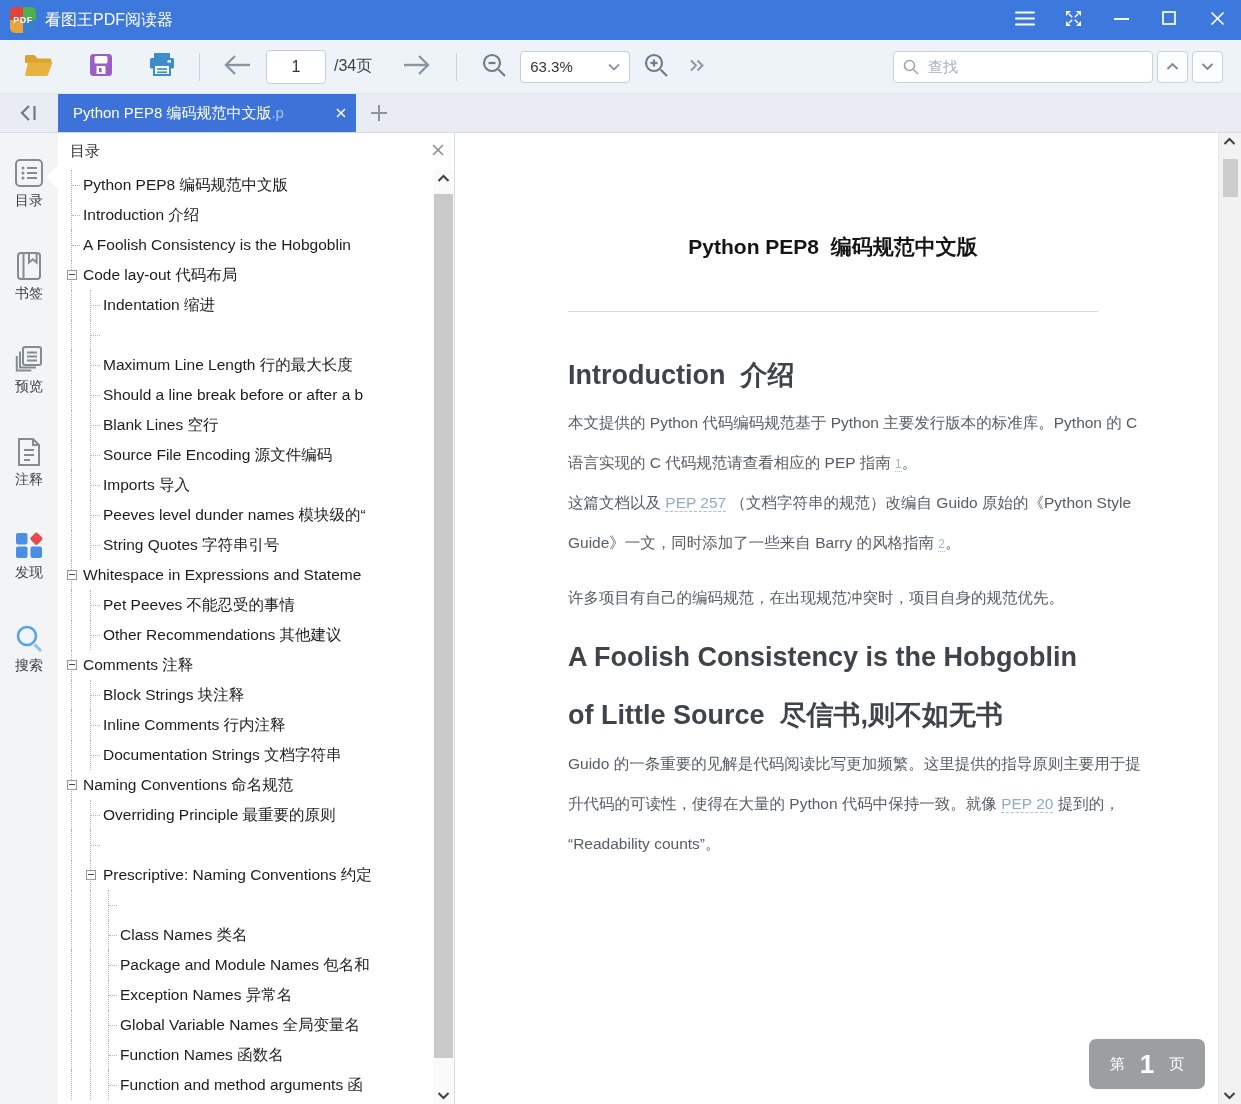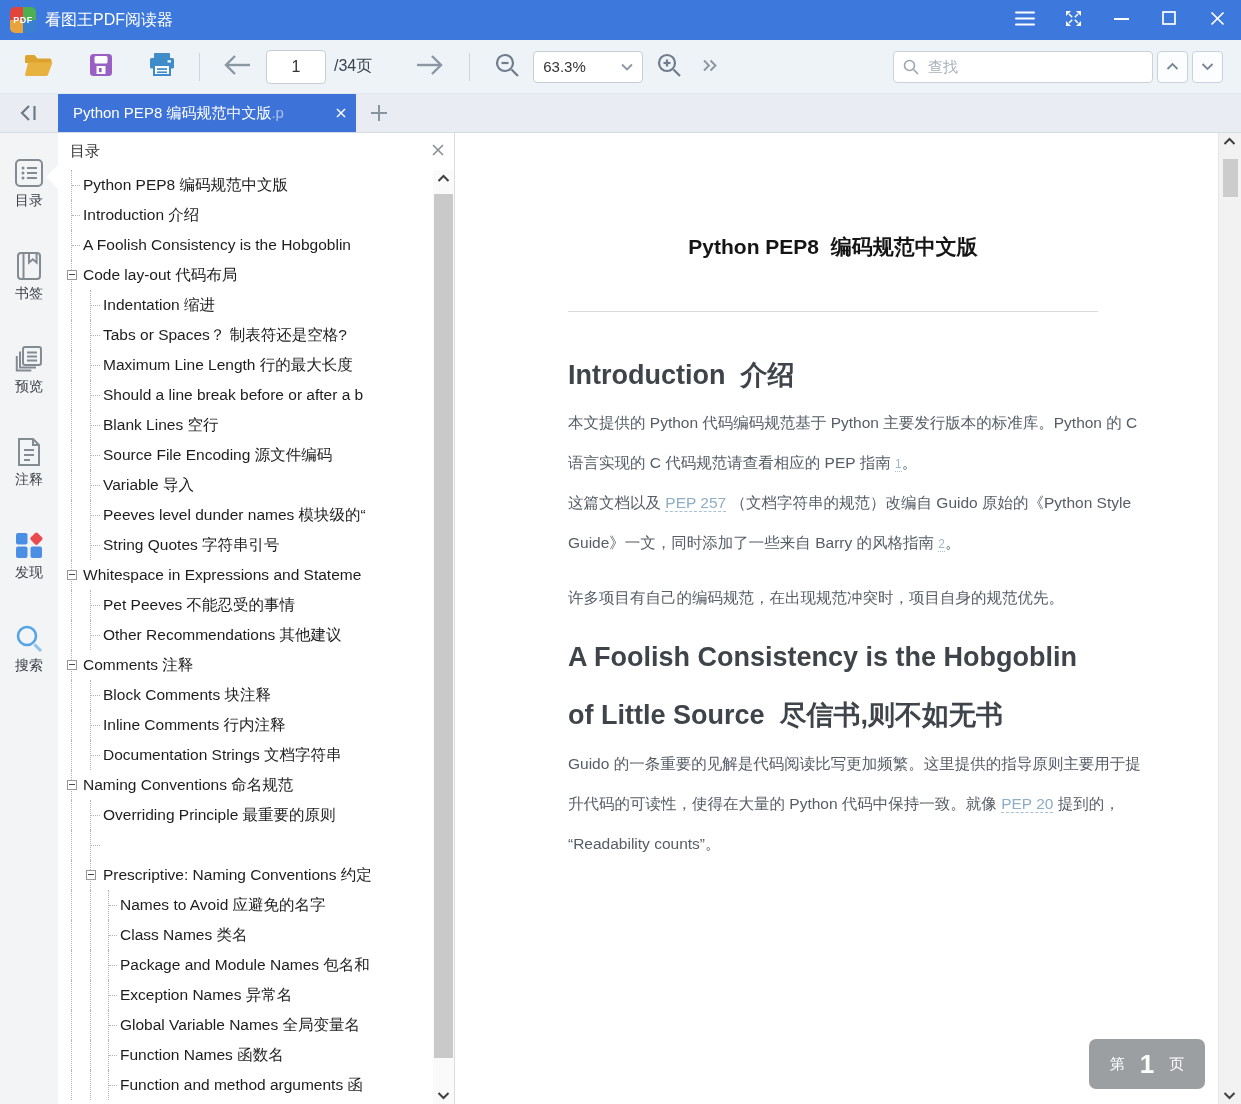--- a/index.html
+++ b/index.html
@@ -157,21 +157,21 @@
         </svg></span>
     </span>
   <span class="tb-sep" style="margin-right:22px"></span>
   <span class="tb-ico" style="margin-right:14px">
       <span><svg width="30" height="22" viewBox="0 0 30 22" fill="none" stroke="#8b96a3" stroke-width="2.4">
           <line x1="28" y1="11" x2="4" y2="11"></line>
           <polyline points="13,2 4,11 13,20"></polyline>
         </svg></span>
     </span>
   <input class="page-input" style="margin-right: 8px;" value="1">
-  <span class="page-total" style="margin-right:43px">/34页</span>
+  <span class="page-total" style="margin-right:30px">/34页</span>
   <span class="tb-ico" style="margin-right:24px">
       <span><svg width="30" height="22" viewBox="0 0 30 22" fill="none" stroke="#8b96a3" stroke-width="2.4">
           <line x1="2" y1="11" x2="26" y2="11"></line>
           <polyline points="17,2 26,11 17,20"></polyline>
         </svg></span>
     </span>
   <span class="tb-sep" style="margin-right:24px"></span>
   <span class="tb-ico" style="margin-right:13px">
       <span><svg width="26" height="26" viewBox="0 0 26 26" fill="none" stroke="#6f7c8b" stroke-width="2.2">
           <circle cx="11" cy="11" r="8"></circle>
@@ -365,21 +365,20 @@
         <div class="toc-row">
           <i class="g" style="left:13px"></i>
           <i class="g" style="left:32px"></i>
           <i class="stub" style="left:33px;width:9px"></i>
           <span class="toc-text" style="left:45px">Indentation 缩进</span>
         </div>
         <div class="toc-row">
           <i class="g" style="left:13px"></i>
           <i class="g" style="left:32px"></i>
           <i class="stub" style="left:33px;width:9px"></i>
-          <span class="toc-text" style="left:45px">Tabs or Spaces？ 制表符还是空格?</span>
         </div>
         <div class="toc-row">
           <i class="g" style="left:13px"></i>
           <i class="g" style="left:32px"></i>
           <i class="stub" style="left:33px;width:9px"></i>
           <span class="toc-text" style="left:45px">Maximum Line Length 行的最大长度</span>
         </div>
         <div class="toc-row">
           <i class="g" style="left:13px"></i>
           <i class="g" style="left:32px"></i>
@@ -395,21 +394,21 @@
         <div class="toc-row">
           <i class="g" style="left:13px"></i>
           <i class="g" style="left:32px"></i>
           <i class="stub" style="left:33px;width:9px"></i>
           <span class="toc-text" style="left:45px">Source File Encoding 源文件编码</span>
         </div>
         <div class="toc-row">
           <i class="g" style="left:13px"></i>
           <i class="g" style="left:32px"></i>
           <i class="stub" style="left:33px;width:9px"></i>
-          <span class="toc-text" style="left:45px">Variable 导入</span>
+          <span class="toc-text" style="left:45px">Imports 导入</span>
         </div>
         <div class="toc-row">
           <i class="g" style="left:13px"></i>
           <i class="g" style="left:32px"></i>
           <i class="stub" style="left:33px;width:9px"></i>
           <span class="toc-text" style="left:45px">Peeves level dunder names 模块级的“</span>
         </div>
         <div class="toc-row">
           <i class="g" style="left:13px"></i>
           <i class="g" style="left:32px"></i>
@@ -435,21 +434,21 @@
         </div>
         <div class="toc-row">
           <i class="g" style="left:13px"></i>
           <span class="tbox" style="left:9px"></span>
           <span class="toc-text" style="left:25px">Comments 注释</span>
         </div>
         <div class="toc-row">
           <i class="g" style="left:13px"></i>
           <i class="g" style="left:32px"></i>
           <i class="stub" style="left:33px;width:9px"></i>
-          <span class="toc-text" style="left:45px">Block Comments 块注释</span>
+          <span class="toc-text" style="left:45px">Block Strings 块注释</span>
         </div>
         <div class="toc-row">
           <i class="g" style="left:13px"></i>
           <i class="g" style="left:32px"></i>
           <i class="stub" style="left:33px;width:9px"></i>
           <span class="toc-text" style="left:45px">Inline Comments 行内注释</span>
         </div>
         <div class="toc-row">
           <i class="g" style="left:13px"></i>
           <i class="g" style="left:32px"></i>
@@ -476,21 +475,20 @@
           <i class="g" style="left:13px"></i>
           <i class="g" style="left:32px"></i>
           <span class="tbox" style="left:28px"></span>
           <span class="toc-text" style="left:45px">Prescriptive: Naming Conventions 约定</span>
         </div>
         <div class="toc-row">
           <i class="g" style="left:13px"></i>
           <i class="g" style="left:32px"></i>
           <i class="g" style="left:50px"></i>
           <i class="stub" style="left:51px;width:8px"></i>
-          <span class="toc-text" style="left:62px">Names to Avoid 应避免的名字</span>
         </div>
         <div class="toc-row">
           <i class="g" style="left:13px"></i>
           <i class="g" style="left:32px"></i>
           <i class="g" style="left:50px"></i>
           <i class="stub" style="left:51px;width:8px"></i>
           <span class="toc-text" style="left:62px">Class Names 类名</span>
         </div>
         <div class="toc-row">
           <i class="g" style="left:13px"></i>

